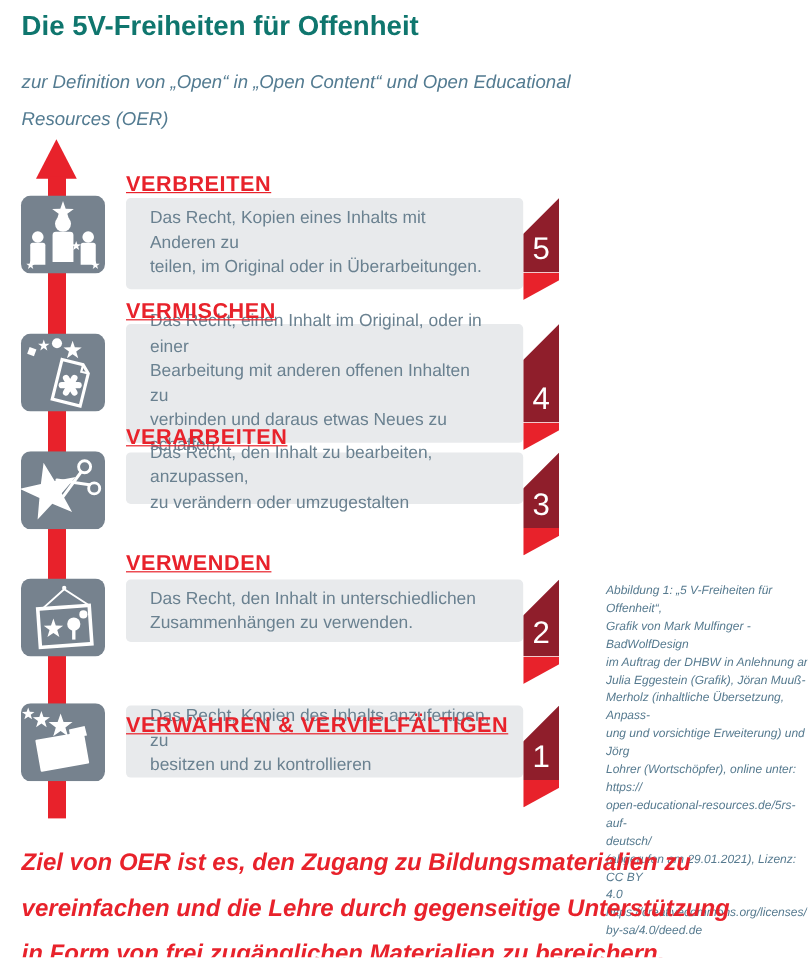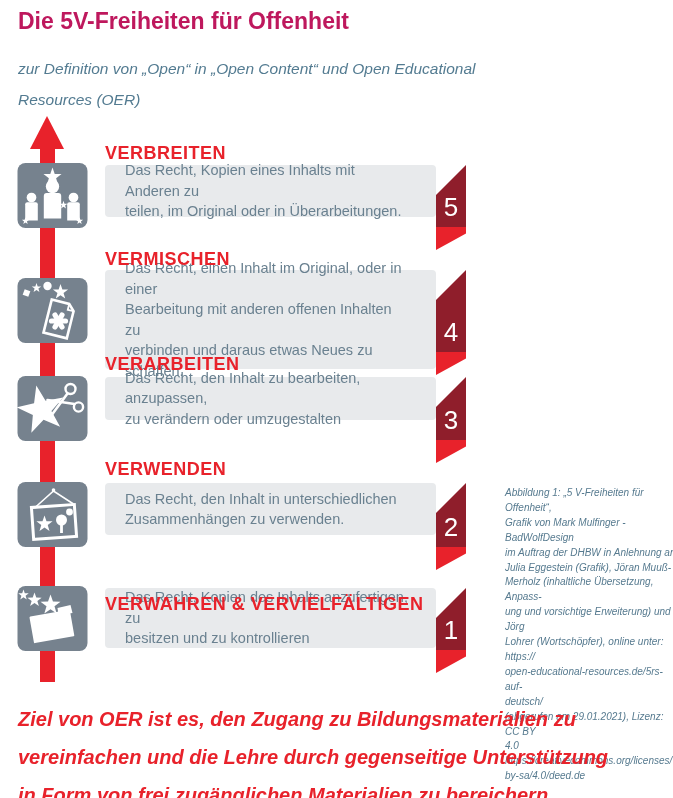--- a/index.html
+++ b/index.html
@@ -3,43 +3,43 @@
 <meta charset="utf-8">
 <style>
   html,body{margin:0;padding:0;background:#fff;}
   #stage{
     position:relative;width:673px;height:798px;background:#ffffff;
     font-family:"Liberation Sans",sans-serif;overflow:hidden;
   }
   .pre{white-space:pre-line;}
 
   
-  #page-title{position:absolute;left:18px;top:8px;font-size:23px;font-weight:bold;color:#be185d;}
+  #page-title{position:absolute;left:18px;top:8px;font-size:23px;font-weight:bold;color:#0f766e;}
   #page-subtitle{position:absolute;left:18px;top:53px;font-size:15.5px;font-style:italic;color:#537b91;line-height:31px;}
 
   
   #arrow-shaft{position:absolute;left:40px;top:147px;width:15px;height:535px;background:#e8222b;z-index:1;}
   #arrow-head{position:absolute;left:30px;top:116px;width:0;height:0;z-index:1;
     border-left:17px solid transparent;border-right:17px solid transparent;border-bottom:33px solid #e8222b;}
 
   
-  .heading{position:absolute;left:105px;font-size:18px;font-weight:bold;color:#e8222b;letter-spacing:.5px;z-index:3;}
+  .heading{position:absolute;left:105px;font-size:18px;font-weight:bold;color:#e8222b;letter-spacing:.5px;z-index:3;text-decoration:underline;}
   .desc-box{position:absolute;left:105px;width:331px;background:#e8eaec;border-radius:4px;
     display:flex;align-items:center;z-index:2;}
   .desc{padding-left:20px;padding-right:28px;font-size:14.5px;color:#6a8190;line-height:20.5px;}
   .icon-box{position:absolute;left:17px;width:71px;height:65px;z-index:2;}
   .icon-box svg{display:block;}
 
   .ribbon-dark{position:absolute;left:436px;width:30px;background:#8f1e2b;z-index:2;
     clip-path:polygon(100% 0,100% 100%,0 100%,0 30px);}
   .ribbon-tail{position:absolute;left:436px;width:30px;height:23px;background:#e8222b;z-index:2;
     clip-path:polygon(0 0,100% 0,100% 28%,0 100%);}
   .num{position:absolute;left:0;right:0;bottom:4px;text-align:center;color:#fff;font-size:26px;}
 
-  .s1 .heading{top:143px}.s1 .desc-box{top:165px;height:52px}.s1 .icon-box{top:163px}
+  .s1 .heading{top:143px}.s1 .desc-box{top:165px;height:76px}.s1 .icon-box{top:163px}
   .s1 .ribbon-dark{top:165px;height:62px}.s1 .ribbon-tail{top:227px}
   .s2 .heading{top:249px}.s2 .desc-box{top:270px;height:99px}.s2 .icon-box{top:278px}
   .s2 .ribbon-dark{top:270px;height:82px}.s2 .ribbon-tail{top:352px}
   .s3 .heading{top:354px}.s3 .desc-box{top:377px;height:43px}.s3 .icon-box{top:376px}
   .s3 .ribbon-dark{top:377px;height:63px}.s3 .ribbon-tail{top:440px}
   .s4 .heading{top:459px}.s4 .desc-box{top:483px;height:52px}.s4 .icon-box{top:482px}
   .s4 .ribbon-dark{top:483px;height:64px}.s4 .ribbon-tail{top:547px}
   .s5 .heading{top:594px}.s5 .desc-box{top:588px;height:60px}.s5 .icon-box{top:586px}
   .s5 .ribbon-dark{top:588px;height:62px}.s5 .ribbon-tail{top:650px}
 

